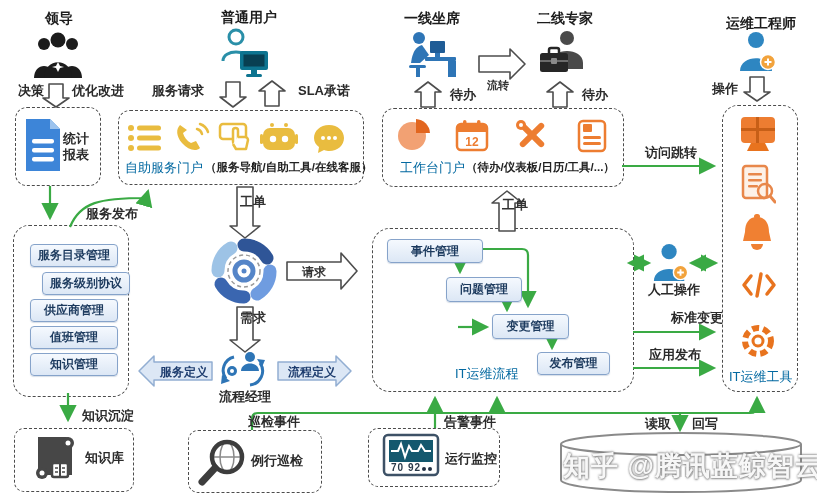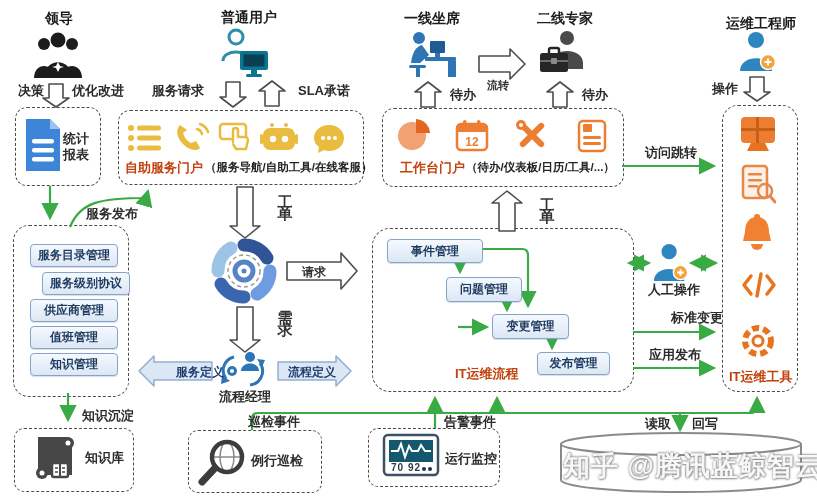--- a/index.html
+++ b/index.html
@@ -1,27 +1,27 @@
 <!DOCTYPE html>
 <html><head>
 <meta charset="utf-8">
 <style>
   html,body{margin:0;padding:0;background:#fff;}
   .stage{position:relative;width:817px;height:500px;background:#ffffff;
          font-family:"Liberation Sans","DejaVu Sans",sans-serif;overflow:hidden;}
   .lbl{position:absolute;font-size:13px;font-weight:600;color:#2b2b2b;white-space:nowrap;line-height:1.15;}
   .actor{position:absolute;font-size:14px;font-weight:700;color:#1c1c1c;white-space:nowrap;}
-  .boxtitle{position:absolute;font-size:13px;font-weight:700;color:#c2410c;white-space:nowrap;}
+  .boxtitle{position:absolute;font-size:13px;font-weight:400;color:#0369a1;white-space:nowrap;}
   .boxsub{position:absolute;font-size:11.5px;font-weight:600;color:#222;white-space:nowrap;}
   .dbox{position:absolute;border:1.6px dashed #4c4c4c;border-radius:14px;background:transparent;}
   .btn{position:absolute;background:linear-gradient(#f5f9fe,#dce7f5);border:1px solid #86a3ca;
        border-radius:4px;color:#1c3a5e;font-size:12px;font-weight:700;
        display:flex;align-items:center;justify-content:center;box-shadow:0 1px 1px rgba(90,120,160,.25);}
-  .vtext{position:absolute;width:28px;font-size:15px;font-weight:700;color:#333;
-         word-break:break-all;line-height:12px;text-align:center;margin-left:32px;}
+  .vtext{position:absolute;width:28px;font-size:13px;font-weight:700;color:#333;
+         word-break:break-all;line-height:12px;text-align:center;}
   .atext{position:absolute;font-size:12px;font-weight:700;color:#333;white-space:nowrap;}
   .deftext{position:absolute;font-size:12px;font-weight:700;color:#1d3c6e;white-space:nowrap;}
   .wires{position:absolute;left:0;top:0;z-index:1;}
   .ic{position:absolute;z-index:3;}
   .txt{z-index:4;}
   .watermark{position:absolute;left:563px;top:448px;z-index:6;font-size:27px;font-weight:700;
              color:#f7f7f7;white-space:nowrap;letter-spacing:1px;
              text-shadow:0 1px 2px rgba(125,125,125,.85),0 -1px 2px rgba(125,125,125,.55),1px 0 2px rgba(125,125,125,.6);}
   .cmdb{position:absolute;left:660px;top:452px;z-index:2;font-size:14px;font-weight:400;color:#cfcfcf;letter-spacing:1px;margin-top:12px;}
   .reading{position:absolute;left:391px;top:462px;z-index:5;font-size:10px;font-weight:700;color:#2b3a4a;letter-spacing:1px;}
@@ -338,21 +338,21 @@
   <div class="lbl txt" style="left:582px;top:88px;">待办</div>
   <div class="atext txt" style="left:487px;top:58px;font-size:11px;margin-top:20px;">流转</div>
   <div class="lbl txt" style="left:712px;top:82px;">操作</div>
   <div class="lbl txt" style="left:645px;top:146px;">访问跳转</div>
   <div class="lbl txt" style="left:86px;top:207px;">服务发布</div>
 
   <div class="vtext txt" style="left:239px;top:196px;">工单</div>
   <div class="vtext txt" style="left:501px;top:199px;">工单</div>
   <div class="vtext txt" style="left:239px;top:312px;">需求</div>
   <div class="atext txt" style="left:302px;top:264px;">请求</div>
-  <div class="deftext txt" style="left:176px;top:364px;">服务定义</div>
+  <div class="deftext txt" style="left:160px;top:364px;">服务定义</div>
   <div class="deftext txt" style="left:288px;top:364px;">流程定义</div>
   <div class="lbl txt" style="left:219px;top:390px;">流程经理</div>
 
   <div class="lbl txt" style="left:648px;top:283px;">人工操作</div>
   <div class="lbl txt" style="left:647px;top:311px;margin-left:24px;">标准变更</div>
   <div class="lbl txt" style="left:649px;top:348px;">应用发布</div>
 
   <div class="lbl txt" style="left:82px;top:409px;">知识沉淀</div>
   <div class="lbl txt" style="left:248px;top:415px;">巡检事件</div>
   <div class="lbl txt" style="left:444px;top:415px;">告警事件</div>

